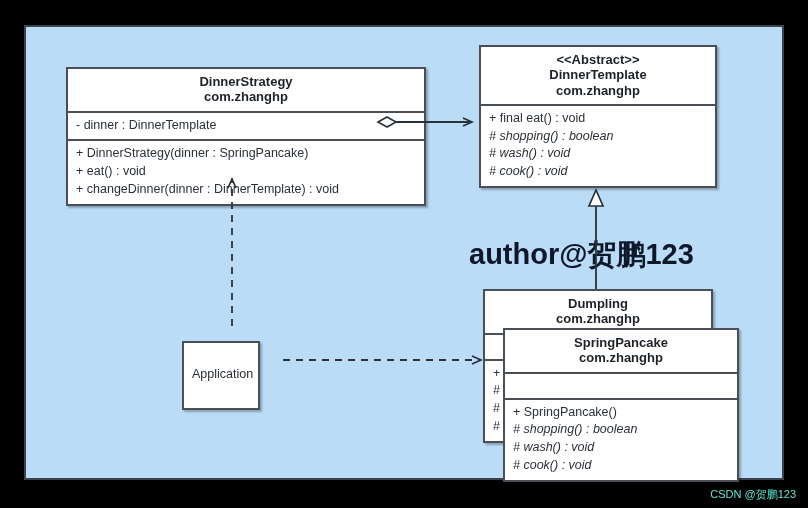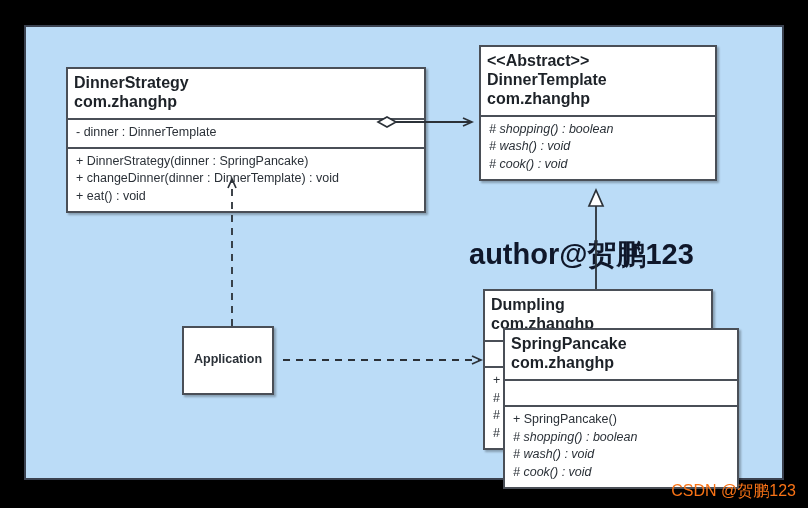--- a/index.html
+++ b/index.html
@@ -22,26 +22,26 @@
 
   
   .uml {
     position: absolute;
     background: #ffffff;
     border: 2px solid #4a4f57;
     box-shadow: 2px 2px 2px rgba(0,0,0,0.28);
     z-index: 5;
   }
   .uml .hdr {
-    text-align: left;
+    text-align: center;
     font-weight: bold;
     color: #1d2228;
     padding: 5px 6px 6px 6px;
     line-height: 1.18;
-    font-size: 16px;
+    font-size: 13px;
     border-bottom: 2px solid #4a4f57;
   }
   .uml .hdr .stereo { font-weight: bold; display: block; }
   .uml .hdr .nm { display: block; }
   .uml .hdr .pkg { display: block; }
   .uml .compartment {
     border-bottom: 2px solid #4a4f57;
     padding: 4px 8px 5px 8px;
   }
   .uml .compartment:last-child { border-bottom: none; }
@@ -58,21 +58,21 @@
     color: #2b3138;
     text-align: center;
     padding: 24px 8px;
   }
 
   
   #box-dinnerstrategy { left: 40px; top: 40px;  width: 360px; }
   #box-dinnertemplate { left: 453px; top: 18px; width: 238px; z-index: 6; }
   #box-dumpling       { left: 457px; top: 262px; width: 230px; z-index: 5; }
   #box-springpancake  { left: 477px; top: 301px; width: 236px; z-index: 7; }
-  #box-application    { left: 156px; top: 299px; width: 92px; height: 69px; z-index: 6; font-weight: bold; }
+  #box-application    { left: 156px; top: 314px; width: 78px; height: 69px; z-index: 6; }
 
   
   #box-dumpling .compartment.ops { padding-left: 8px; padding-right: 4px; }
 
   
   #wires {
     position: absolute; left: 0; top: 0;
     width: 760px; height: 455px;
     z-index: 6; pointer-events: none;
   }
@@ -85,22 +85,22 @@
     font-weight: bold;
     color: #0f172a;
     white-space: nowrap;
     z-index: 4;
   }
 
   
   .credit {
     position: absolute;
     right: 12px; bottom: 6px;
-    font-size: 16px;
-    color: #f97316;
+    font-size: 11px;
+    color: #5eead4;
     white-space: nowrap;
     z-index: 10;
   }
 </style>
 </head>
 <body>
 
 <div id="root">
   <div class="canvas">
 
@@ -138,32 +138,33 @@
     <div class="uml" id="box-dinnerstrategy">
       <div class="hdr">
         <span class="nm">DinnerStrategy</span>
         <span class="pkg">com.zhanghp</span>
       </div>
       <div class="compartment">
         <div class="row">- dinner : DinnerTemplate</div>
       </div>
       <div class="compartment">
         <div class="row">+ DinnerStrategy(dinner : SpringPancake)</div>
+        <div class="row">+ eat() : void</div>
         <div class="row">+ changeDinner(dinner : DinnerTemplate) : void</div>
-        <div class="row">+ eat() : void</div>
       </div>
     </div>
 
     <div class="uml" id="box-dinnertemplate">
       <div class="hdr">
         <span class="stereo">&lt;&lt;Abstract&gt;&gt;</span>
         <span class="nm">DinnerTemplate</span>
         <span class="pkg">com.zhanghp</span>
       </div>
       <div class="compartment">
+        <div class="row">+ final eat() : void</div>
         <div class="row abs"># shopping() : boolean</div>
         <div class="row abs"># wash() : void</div>
         <div class="row abs"># cook() : void</div>
       </div>
     </div>
 
     <div class="uml" id="box-dumpling">
       <div class="hdr">
         <span class="nm">Dumpling</span>
         <span class="pkg">com.zhanghp</span>

